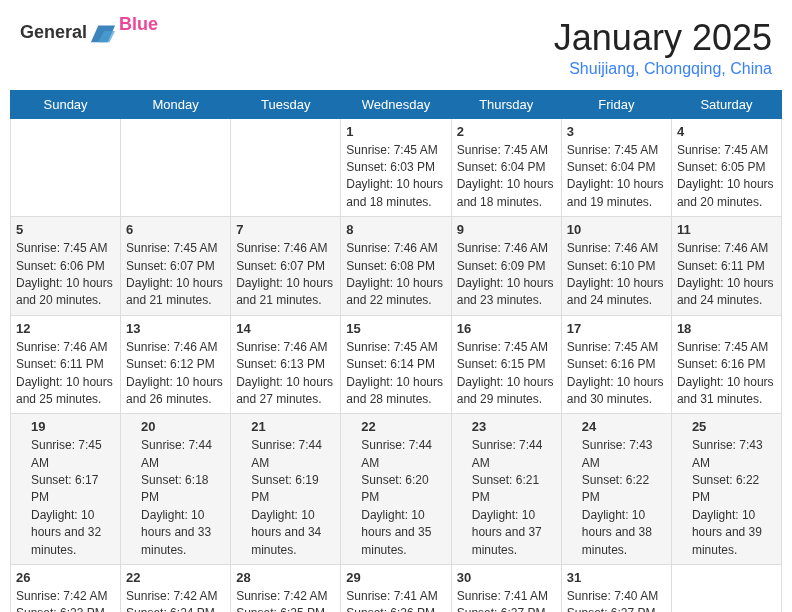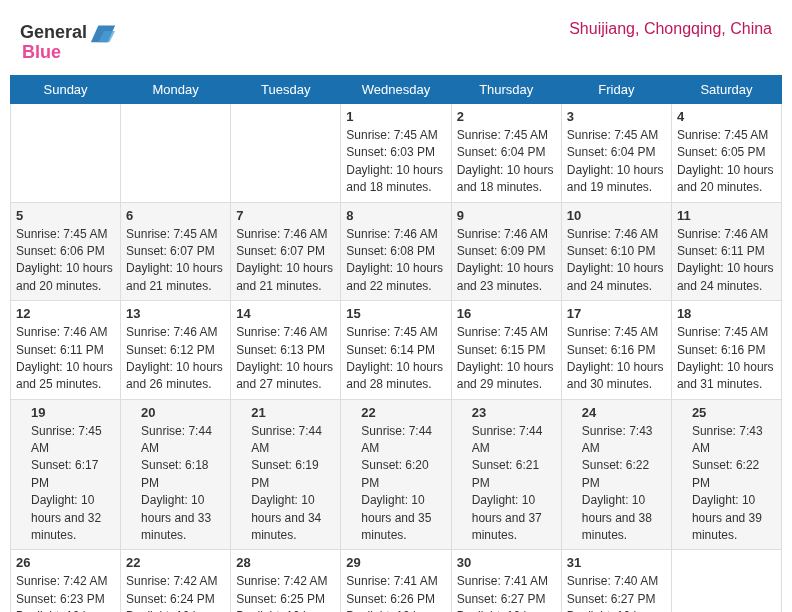--- a/index.html
+++ b/index.html
@@ -40,21 +40,21 @@
       text-align: right;
     }
     .month-title {
       font-size: 36px;
       font-weight: 300;
       color: #222;
       line-height: 1.1;
     }
     .location-title {
       font-size: 16px;
-      color: #be185d;
+      color: #3b82f6;
       margin-top: 2px;
       text-align: right;
     }
     .calendar {
       width: 100%;
       border-collapse: collapse;
       border: 1px solid #ccc;
     }
     .calendar th {
       background-color: #1a6faf;
@@ -104,32 +104,33 @@
     .row-2 td { background: #f0f0f0; }
     .row-3 td { background: #fff; }
     .row-4 td { background: #f0f0f0; padding-left: 20px; }
     .row-5 td { background: #fff; margin-top: 15px; }
   </style>
 </head>
 <body>
 
 <div class="header">
   <div class="logo">
-    <div style="display:flex; flex-direction:column; align-items:flex-start;">
+    <div style="display:flex; flex-direction:row; align-items:flex-start;">
       <div style="display:flex; align-items:center;">
         <span class="logo-text-general">General</span>
         <svg class="logo-icon" viewBox="0 0 30 30" xmlns="http://www.w3.org/2000/svg">
           <polygon points="2,26 20,26 28,8 10,8" fill="#1a6faf" opacity="0.85"></polygon>
           <polygon points="10,26 22,26 28,14 16,14" fill="#4a9fd4" opacity="0.7"></polygon>
         </svg>
       </div>
       <span class="logo-text-blue" style="margin-top:-4px; margin-left:2px;">Blue</span>
     </div>
   </div>
   <div class="title-block">
+    <div class="month-title">January 2025</div>
     <div class="location-title">Shuijiang, Chongqing, China</div>
   </div>
 </div>
 
 <table class="calendar">
   <thead>
     <tr>
       <th>Sunday</th>
       <th>Monday</th>
       <th>Tuesday</th>

